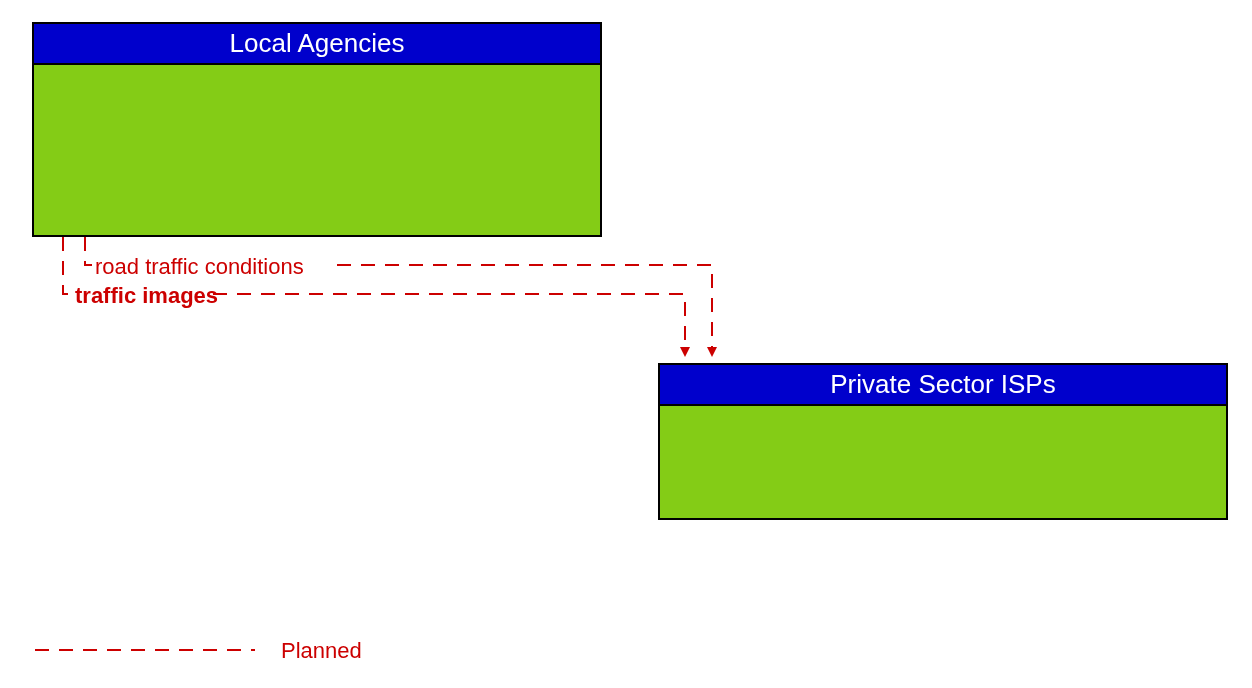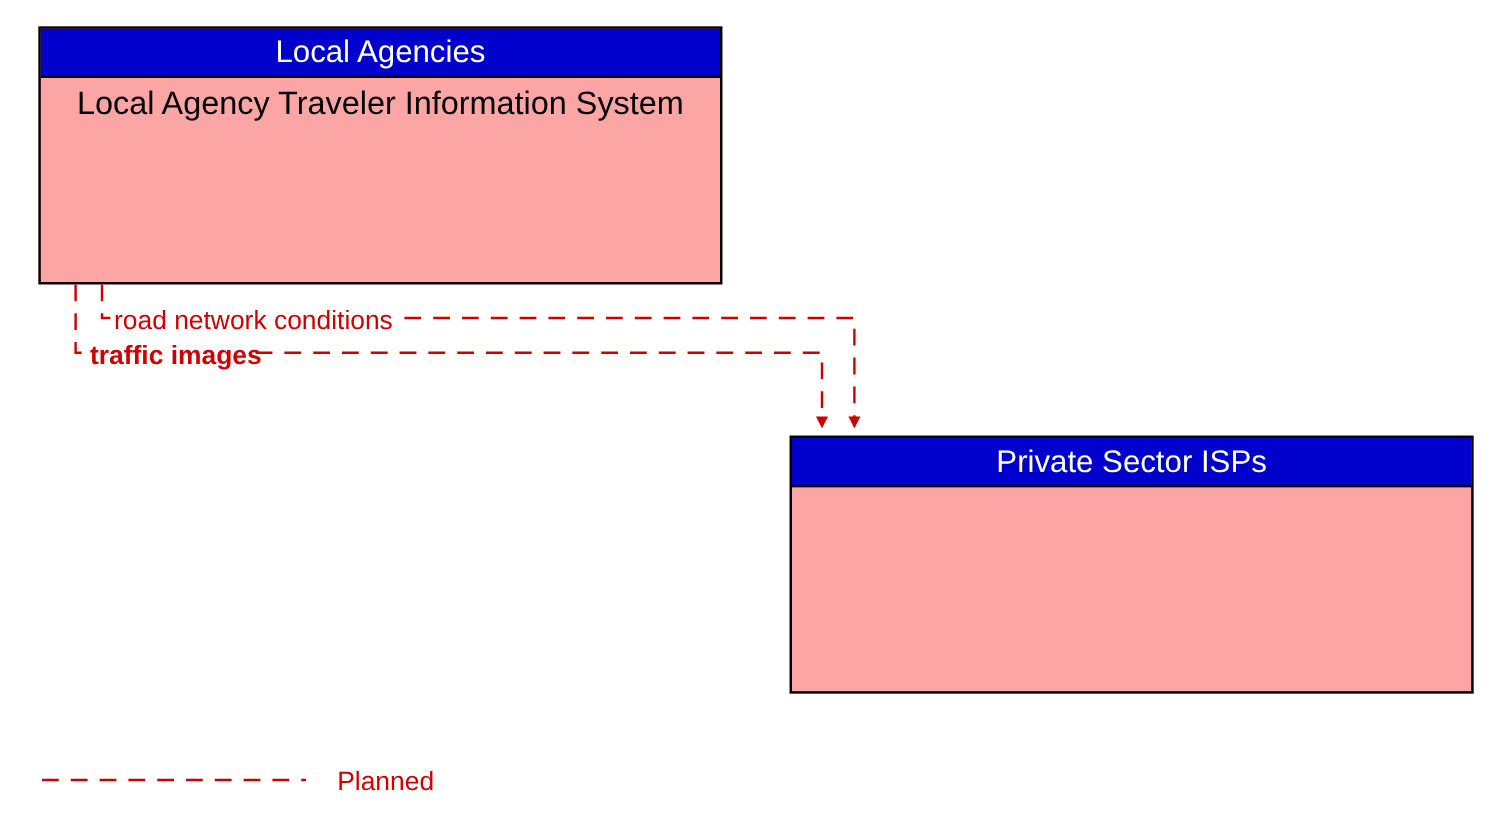--- a/index.html
+++ b/index.html
@@ -8,21 +8,21 @@
     width: 1252px;
     height: 688px;
     background: #ffffff;
     font-family: Arial, Helvetica, sans-serif;
     position: relative;
     overflow: hidden;
   }
   .box {
     position: absolute;
     border: 2px solid #000;
-    background: #fca5a5;
+    background: #84cc16;
     box-sizing: border-box;
   }
   .box-header {
     background: #0000cc;
     color: #fff;
     text-align: center;
     font-size: 26px;
     padding: 4px 6px;
     border-bottom: 2px solid #000;
   }
@@ -50,28 +50,27 @@
     width: 1252px;
     height: 688px;
     pointer-events: none;
   }
 </style>
 </head>
 <body>
 
 <div class="box" style="left:32px; top:22px; width:570px; height:215px;">
   <div class="box-header">Local Agencies</div>
-  <div class="box-body">Local Agency Traveler Information System</div>
 </div>
 
-<div class="box" style="left:658px; top:363px; width:570px; height:215px;">
+<div class="box" style="left:658px; top:363px; width:570px; height:157px;">
   <div class="box-header">Private Sector ISPs</div>
 </div>
 
-<div class="flow-label" style="left:95px; top:254px;">road network conditions</div>
+<div class="flow-label" style="left:95px; top:254px;">road traffic conditions</div>
 <div class="flow-label" style="left:75px; top:283px;font-weight:bold;">traffic images</div>
 
 <div class="legend-label" style="left:281px; top:638px;text-align:center;">Planned</div>
 
 <svg class="overlay" viewBox="0 0 1252 688">
   <defs>
     <marker id="arrowhead" markerWidth="10" markerHeight="10" refX="8" refY="5" orient="auto" markerUnits="userSpaceOnUse">
       <path d="M0,0 L10,5 L0,10 Z" fill="#cc0000"></path>
     </marker>
   </defs>

